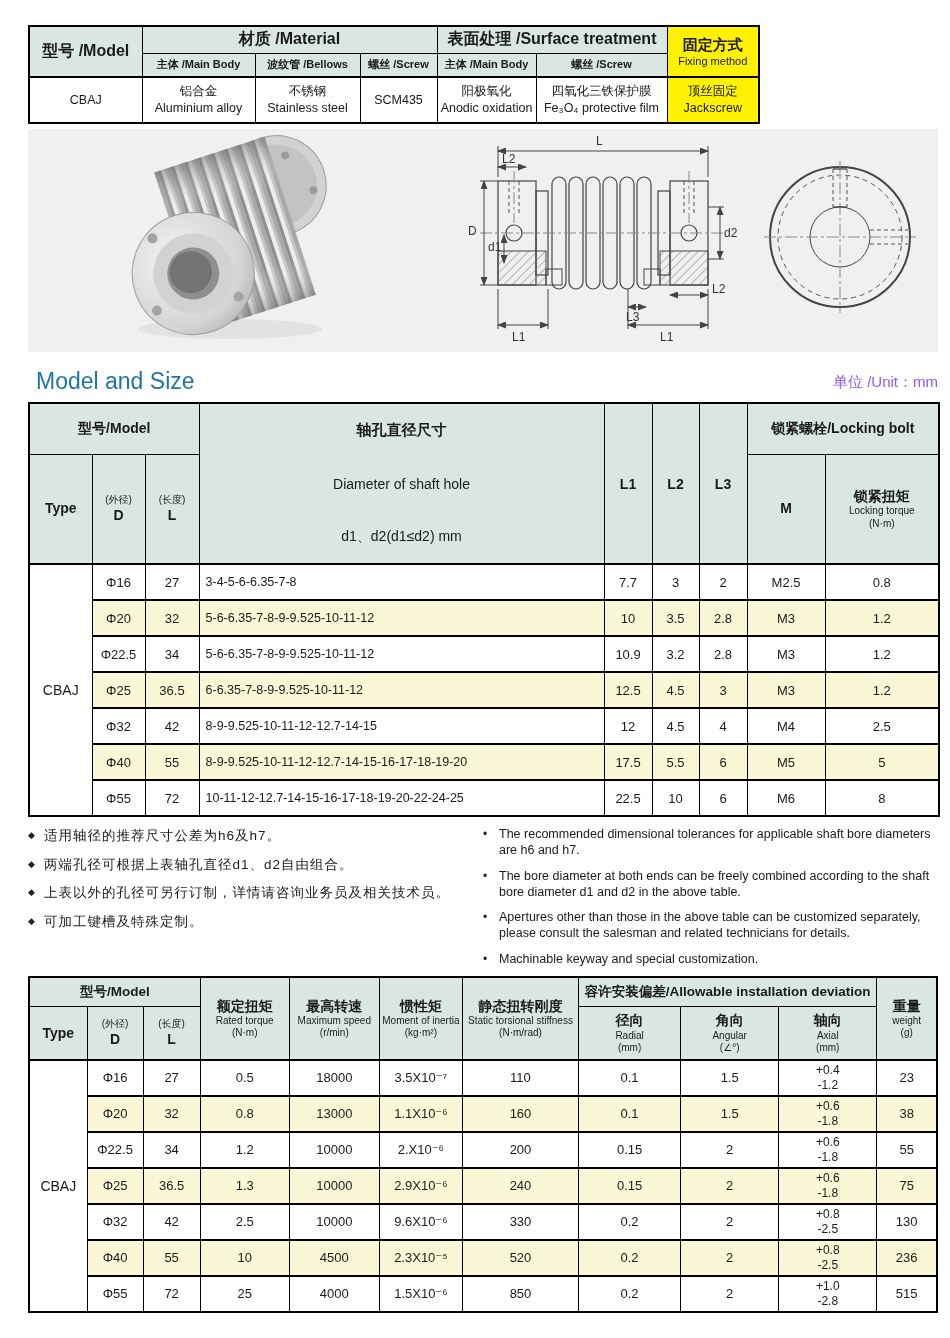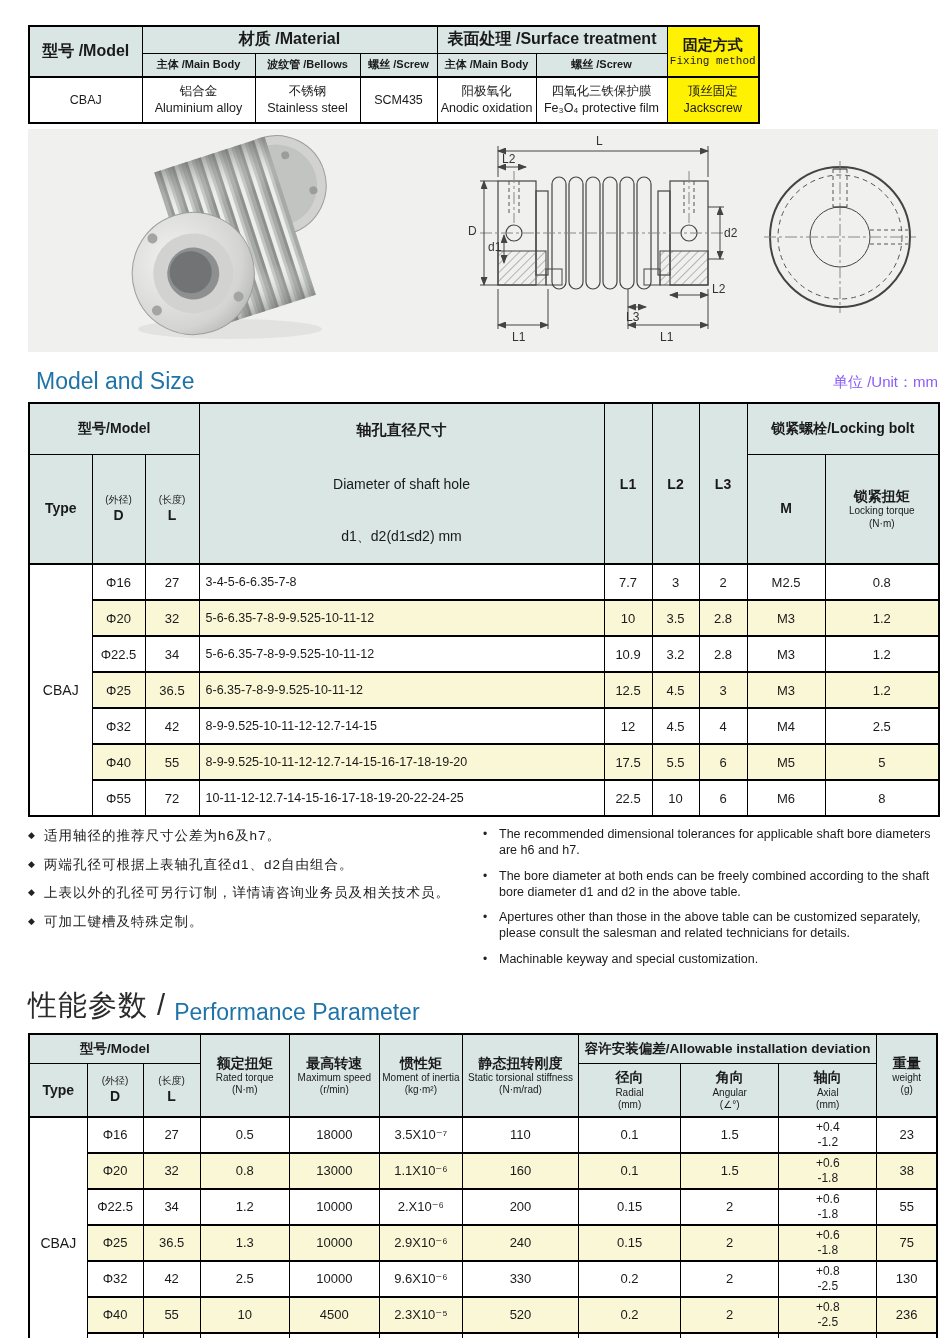--- a/index.html
+++ b/index.html
@@ -20,21 +20,21 @@
   table{border-collapse:collapse;table-layout:fixed;}
   th,td{border:1px solid var(--line);text-align:center;vertical-align:middle;padding:1px 2px;}
   table{border:2px solid var(--line);}
 
   
   .spec-table{width:730px;}
   .spec-table th{background:var(--head-bg);font-size:12px;}
   .spec-table .h1{font-size:16px;font-weight:bold;height:27px;}
   .spec-table .h2{font-size:11px;font-weight:bold;height:24px;}
   .spec-table td{height:46px;font-size:12.5px;white-space:pre-line;line-height:1.35;}
-  .spec-table .fix-h{background:var(--accent);font-family:Liberation Mono, monospace;}
+  .spec-table .fix-h{background:var(--accent);}
   .spec-table .fix-h .zh{display:block;font-size:15px;font-weight:bold;}
   .spec-table .fix-h .en{display:block;font-size:11px;font-weight:normal;}
   .spec-table td.fix-c{background:var(--accent);}
   .spec-table tbody td{border-top:2px solid var(--line);}
 
   
   .gallery{position:relative;width:910px;height:223px;background:#f0f0ee;margin-top:5px;}
   .photo{position:absolute;left:70px;top:4px;}
   .sideview{position:absolute;left:440px;top:4px;width:270px;height:215px;}
   .frontview{position:absolute;left:732px;top:28px;}
@@ -420,24 +420,20 @@
           <span class="blt">•</span>
           <span class="ntxt">Apertures other than those in the above table can be customized separately, please consult the salesman and related technicians for details.</span>
         </li>
         <li>
           <span class="blt">•</span>
           <span class="ntxt">Machinable keyway and special customization.</span>
         </li>
       </ul>
   </div>
 
-  <div class="sec-head" style="margin-top:10px;">
-    <span class="sec-title-zh">性能参数 /</span>
-    <span class="sec-title-en">Performance Parameter</span>
-  </div>
 
   <table class="big pf-table">
     <colgroup>
         <col style="width:58px">
         <col style="width:56px">
         <col style="width:57px">
         <col style="width:89px">
         <col style="width:90px">
         <col style="width:83px">
         <col style="width:116px">

